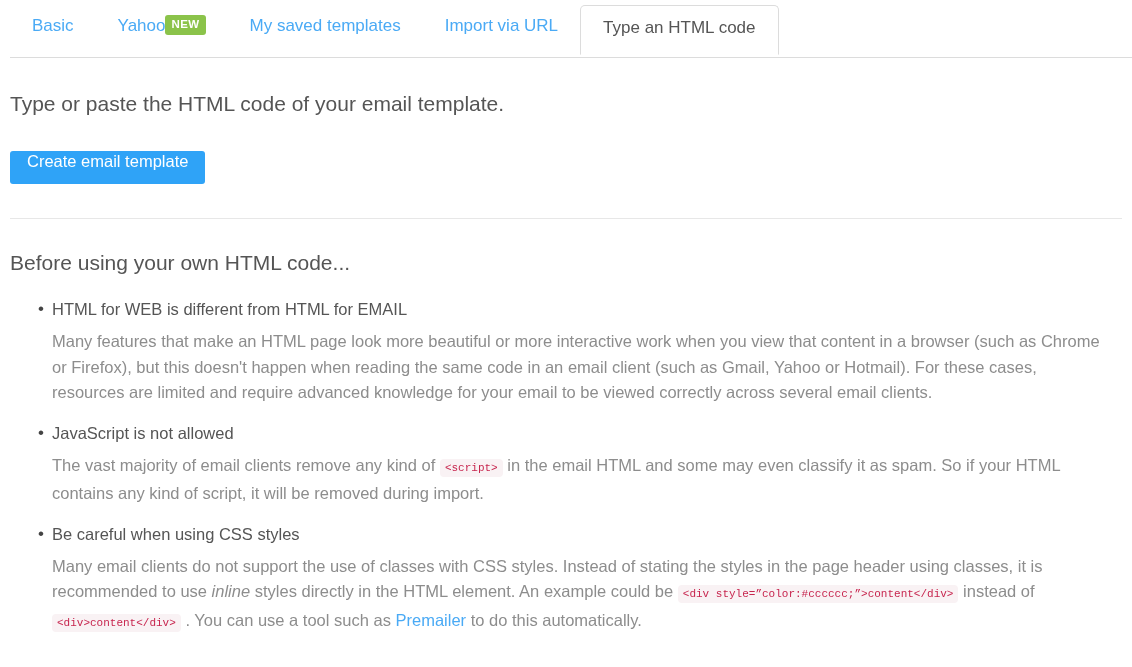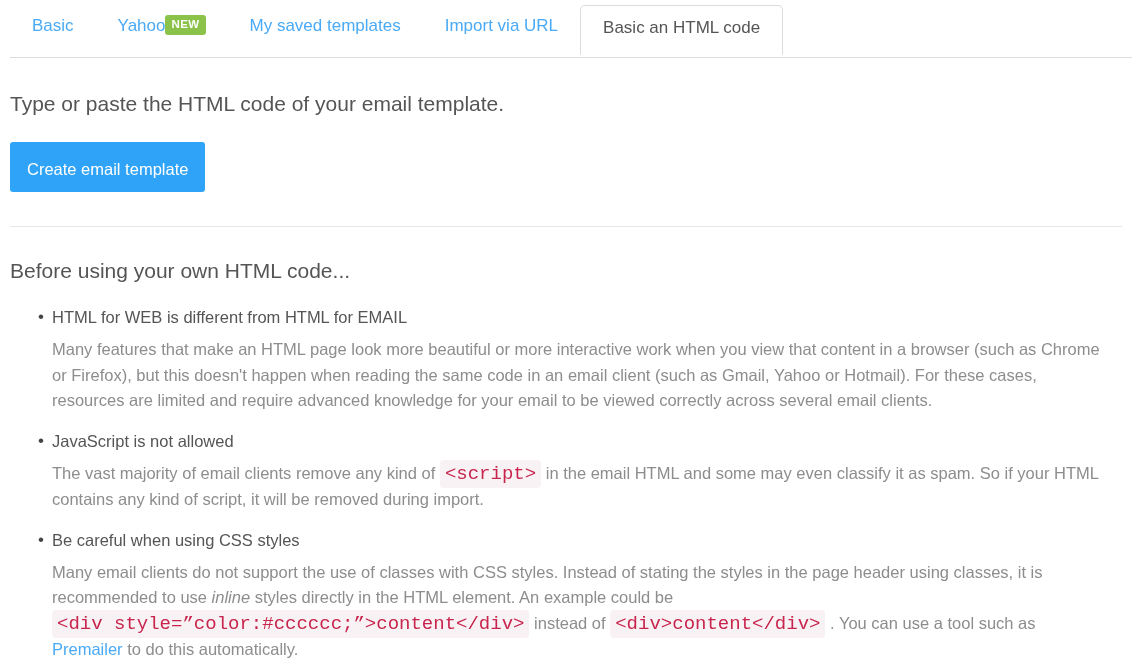--- a/index.html
+++ b/index.html
@@ -76,32 +76,32 @@
   }
 
   
   .content {
     padding: 0 10px;
   }
   .lead {
     font-size: 21px;
     color: #555555;
     font-weight: normal;
-    margin: 32px 0 8px 0;
+    margin: 32px 0 17px 0;
     line-height: 1.3;
   }
   .btn-primary {
     display: inline-block;
     background: #2fa3f7;
     color: #ffffff;
     font-size: 16.5px;
     line-height: 1;
     border: none;
     border-radius: 3px;
-    padding: 19px 17px 14px 17px;
+    padding: 2px 17px 14px 17px;
     margin-top: 17px;
     cursor: pointer;
     font-family: "Liberation Sans", sans-serif;
   }
   .divider {
     border: 0;
     border-top: 1px solid #e7e7e7;
     margin: 34px 0 0 0;
   }
   .section-title {
@@ -139,21 +139,21 @@
   .note-body {
     font-size: 16.5px;
     color: #8d8d8d;
     line-height: 25.5px;
     margin: 8px 0 0 0;
   }
   .note-body em { font-style: italic; }
 
   code.inline {
     font-family: "Liberation Mono", "DejaVu Sans Mono", monospace;
-    font-size: 19px;
+    font-size: 11px;
     color: #c7254e;
     background-color: #f9f2f4;
     padding: 3px 5px;
     border-radius: 4px;
     white-space: nowrap;
     text-align: center;
   }
   a.link {
     color: #4aaaf5;
     text-decoration: none;
@@ -171,21 +171,21 @@
     <span>Yahoo</span>
     <span class="badge-new">NEW</span>
   </a>
   <a class="tab">
     <span>My saved templates</span>
   </a>
   <a class="tab">
     <span>Import via URL</span>
   </a>
   <a class="tab active">
-    <span>Basic an HTML code</span>
+    <span>Type an HTML code</span>
   </a>
 </div>
 
 <div class="content">
 
   <p class="lead">Type or paste the HTML code of your email template.</p>
 
   <button class="btn-primary">Create email template</button>
 
   <hr class="divider">

